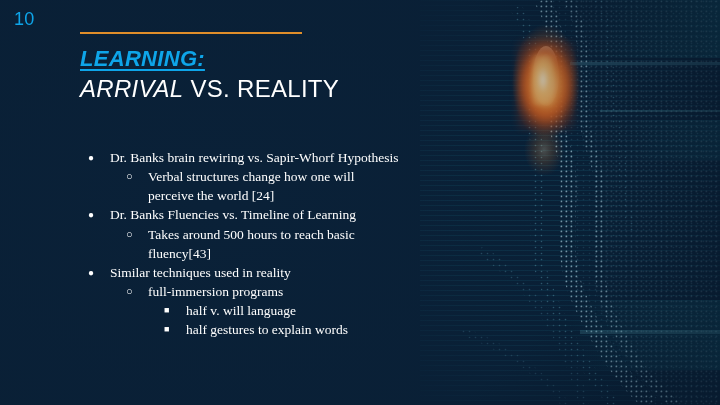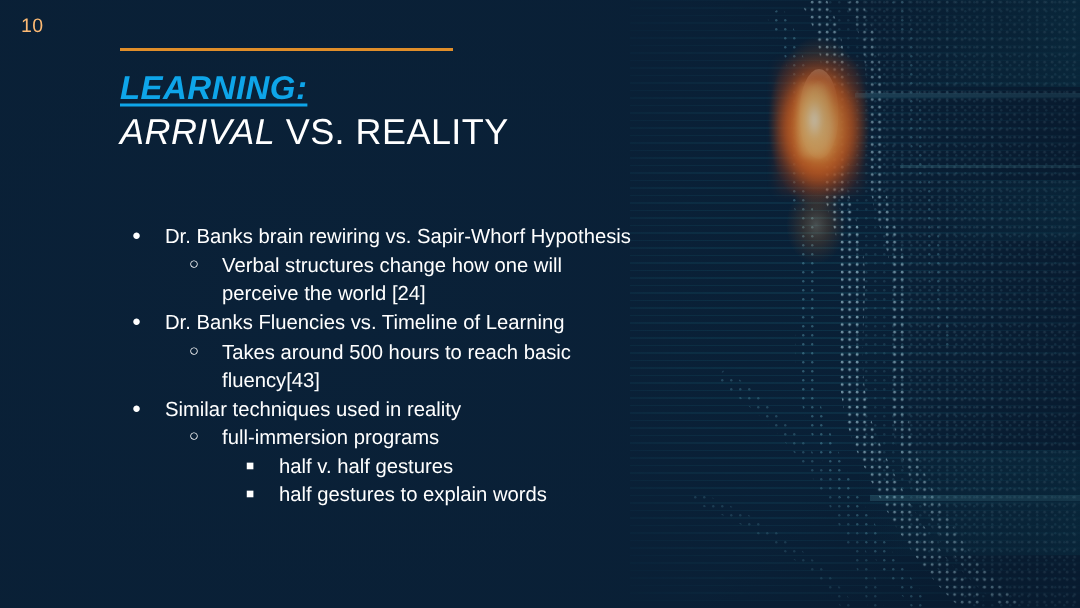--- a/index.html
+++ b/index.html
@@ -73,22 +73,22 @@
     inset: 0;
     pointer-events: none;
     background: radial-gradient(ellipse 520px 380px at 30% 50%, rgba(10,33,56,0.0) 0%, rgba(8,28,48,0.25) 70%, rgba(6,22,40,0.55) 100%);
   }
 
   
   .page-number {
     position: absolute;
     left: 14px;
     top: 9px;
-    color: #fdba74;
-    font-size: 13px;
+    color: #0ea5e9;
+    font-size: 18px;
     letter-spacing: 0.2px;
   }
 
   
   .title-block {
     position: absolute;
     left: 80px;
     top: 32px;
   }
   .title-rule {
@@ -134,20 +134,21 @@
     align-items: flex-start;
   }
   .li .marker {
     flex: 0 0 auto;
     display: inline-block;
     text-align: left;
     color: #ffffff;
   }
   .li .txt {
     flex: 1 1 auto;
+    font-family: Liberation Serif, serif;
   }
   .lvl1 { margin-left: 0px; }
   .lvl1 > .marker { width: 22px; font-size: 10px; line-height: 19px; }
   .lvl2 { margin-left: 38px; }
   .lvl2 > .marker { width: 22px; font-size: 11px; line-height: 19px; }
   .lvl3 { margin-left: 76px; }
   .lvl3 > .marker { width: 22px; font-size: 9px; line-height: 19px; }
 </style>
 </head>
 <body>
@@ -238,21 +239,21 @@
       <div class="li lvl1">
         <span class="marker">●</span>
         <span class="txt">Similar techniques used in reality</span>
       </div>
       <div class="li lvl2">
         <span class="marker">○</span>
         <span class="txt">full-immersion programs</span>
       </div>
       <div class="li lvl3">
         <span class="marker">■</span>
-        <span class="txt">half v. half gestures</span>
+        <span class="txt">half v. will language</span>
       </div>
       <div class="li lvl3">
         <span class="marker">■</span>
         <span class="txt">half gestures to explain words</span>
       </div>
     </div>
 
 </div>
 
 </body></html>

